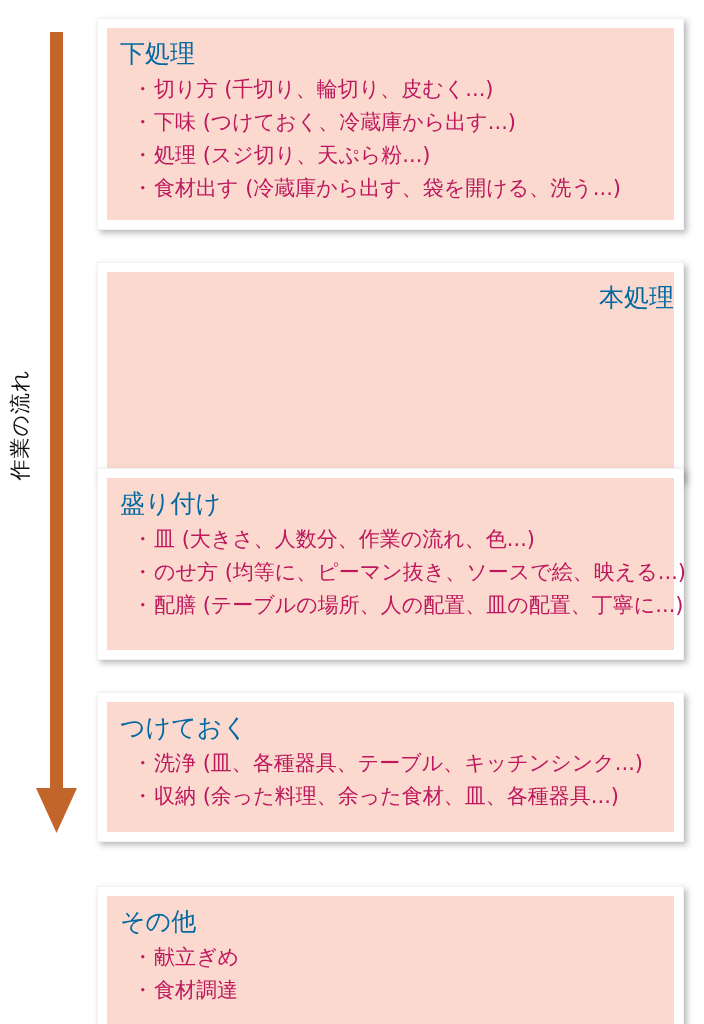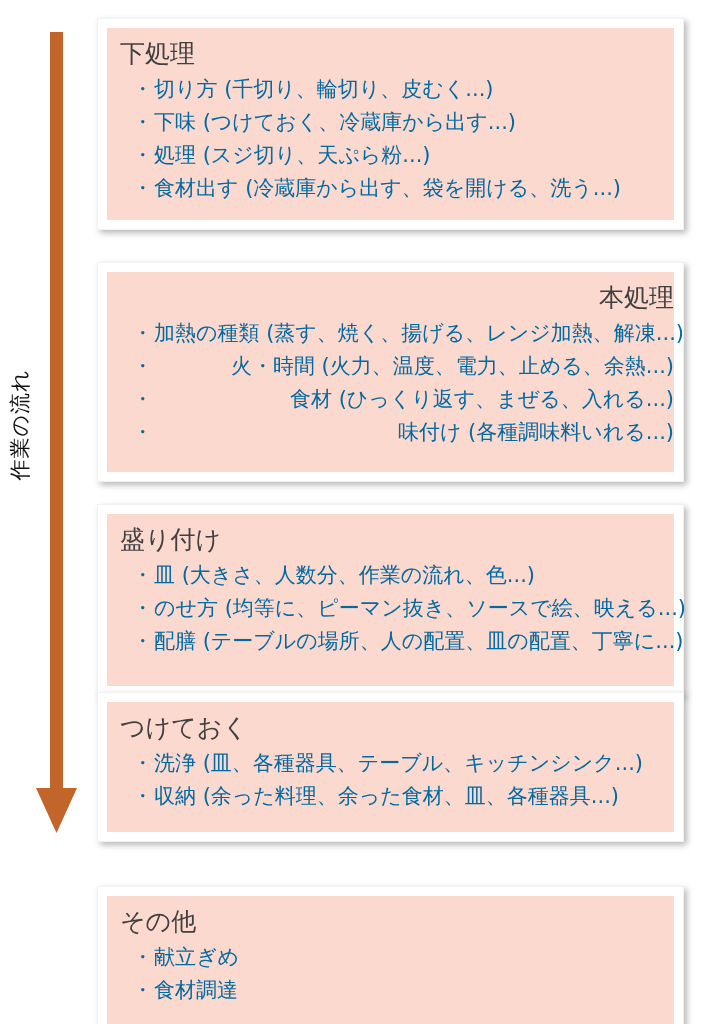--- a/index.html
+++ b/index.html
@@ -65,49 +65,49 @@
     background: #fbd9cf;
     width: 100%;
     height: 100%;
     box-sizing: border-box;
     padding: 9px 0 0 13px;
   }
 
   .box-title {
     font-size: 25px;
     line-height: 34px;
-    color: #404040;
+    color: #0369a1;
     margin: 0 0 2px 0;
     white-space: nowrap;
   }
 
   .box-list {
     list-style: none;
     margin: 0;
     padding: 0 0 0 14px;
   }
   .box-list li {
     font-size: 21px;
     line-height: 33px;
-    color: #0369a1;
+    color: #be185d;
     white-space: nowrap;
     position: relative;
     padding-left: 20px;
   }
   .box-list li::before {
     content: "\30FB";
     position: absolute;
     left: -2px;
     top: 0;
   }
 
   
   #box-0 { top: 18px;  height: 212px; }
   #box-1 { top: 262px; height: 220px; text-align: right; }
-  #box-2 { top: 504px; height: 192px; }
+  #box-2 { top: 468px; height: 192px; }
   #box-3 { top: 692px; height: 150px; }
   #box-4 { top: 886px; height: 150px; }
 </style>
 </head>
 <body>
 
 <div id="diagram">
 
   <div class="flow-arrow">
     <svg width="96" height="1024" viewBox="0 0 96 1024" xmlns="http://www.w3.org/2000/svg">
@@ -128,26 +128,20 @@
         <li>下味 (つけておく、冷蔵庫から出す...)</li>
         <li>処理 (スジ切り、天ぷら粉...)</li>
         <li>食材出す (冷蔵庫から出す、袋を開ける、洗う...)</li>
       </ul>
     </div>
   </div>
 
   <div class="box" id="box-1">
     <div class="box-inner">
       <div class="box-title">本処理</div>
-      <ul class="box-list">
-        <li>加熱の種類 (蒸す、焼く、揚げる、レンジ加熱、解凍...)</li>
-        <li>火・時間 (火力、温度、電力、止める、余熱...)</li>
-        <li>食材 (ひっくり返す、まぜる、入れる...)</li>
-        <li>味付け (各種調味料いれる...)</li>
-      </ul>
     </div>
   </div>
 
   <div class="box" id="box-2">
     <div class="box-inner">
       <div class="box-title">盛り付け</div>
       <ul class="box-list">
         <li>皿 (大きさ、人数分、作業の流れ、色...)</li>
         <li>のせ方 (均等に、ピーマン抜き、ソースで絵、映える...)</li>
         <li>配膳 (テーブルの場所、人の配置、皿の配置、丁寧に...)</li>

